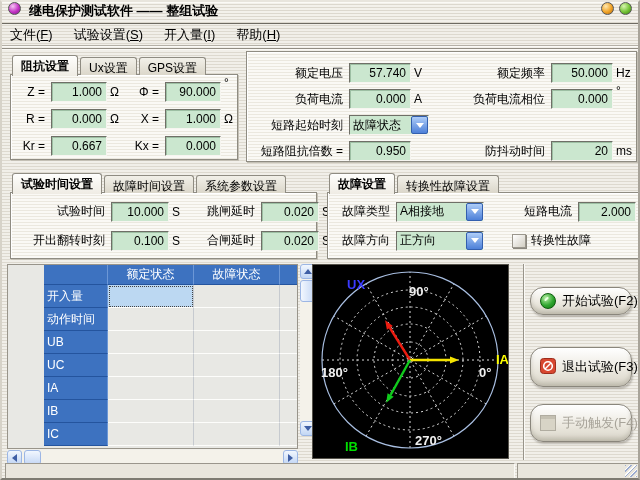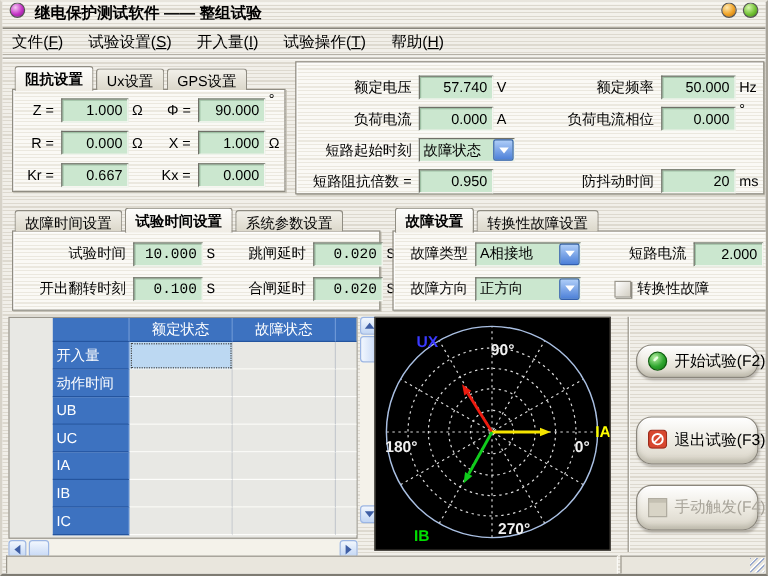--- a/index.html
+++ b/index.html
@@ -62,21 +62,21 @@
     grid-auto-rows:27px; align-items:center; padding:3px 0 0 6px; }
 
   #panel-source { left:244px; top:49px; width:391px; height:111px;
     display:grid; grid-template-columns:102px 62px 22px 118px 62px 24px;
     grid-auto-rows:26px; align-items:center; padding-top:8px; }
 
   #panel-time { left:8px; top:170px; width:307px; height:87px; }
   #panel-time .tabstrip { left:2px; top:0; }
   #panel-time .panel-body { left:0; top:20px; width:307px; height:67px;
     display:grid; grid-template-columns:92px 58px 18px 74px 58px 16px;
-    grid-auto-rows:29px; align-items:center; padding:4px 0 0 8px;font-family:Liberation Mono, monospace; }
+    grid-auto-rows:29px; align-items:center; padding:4px 0 0 8px; }
 
   #panel-fault { left:325px; top:170px; width:310px; height:87px; }
   #panel-fault .tabstrip { left:2px; top:0; }
   #panel-fault .panel-body { left:0; top:20px; width:324px; height:67px;
     display:grid; grid-template-columns:58px 88px 28px 66px 58px 16px;
     grid-auto-rows:29px; align-items:center; padding:4px 0 0 10px; }
   .cb-group { grid-column:4/7; display:flex; align-items:center; gap:5px; }
   .checkbox { width:14px; height:14px; background:linear-gradient(135deg,#ffffff,#d2cec2);
     border:1px solid #9a968c; box-shadow:1px 1px 0 #8a877e; }
 
@@ -147,21 +147,20 @@
     <span class="orb orb-app"></span>
     <span class="title">继电保护测试软件 —— 整组试验</span>
     <span class="orb orb-min"></span>
     <span class="orb orb-close"></span>
   </div>
 
   <div class="menubar">
     <span class="menu-item"><span>文件(</span><span class="u">F</span><span>)</span></span>
     <span class="menu-item"><span>试验设置(</span><span class="u">S</span><span>)</span></span>
     <span class="menu-item"><span>开入量(</span><span class="u">I</span><span>)</span></span>
-    <span class="menu-item"><span>试验操作(</span><span class="u">T</span><span>)</span></span>
     <span class="menu-item"><span>帮助(</span><span class="u">H</span><span>)</span></span>
   </div>
   <div class="menu-divider"></div>
 
   <div id="panel-impedance" style="position:absolute;">
     <div class="tabstrip">
       <span class="tab active">阻抗设置</span>
       <span class="tab">Ux设置</span>
       <span class="tab">GPS设置</span>
     </div>
@@ -212,22 +211,22 @@
 
     <span class="lbl" style="grid-row:4;grid-column:1">短路阻抗倍数 =</span>
     <span class="fld" style="grid-row:4;grid-column:2">0.950</span>
     <span class="lbl" style="grid-row:4;grid-column:4">防抖动时间</span>
     <span class="fld" style="grid-row:4;grid-column:5">20</span>
     <span class="unit" style="grid-row:4;grid-column:6">ms</span>
   </div>
 
   <div id="panel-time" style="position:absolute;">
     <div class="tabstrip">
+      <span class="tab active">试验时间设置</span>
       <span class="tab">故障时间设置</span>
-      <span class="tab active">试验时间设置</span>
       <span class="tab">系统参数设置</span>
     </div>
     <div class="panel-body">
       <span class="lbl">试验时间</span>
       <span class="fld">10.000</span>
       <span class="unit">S</span>
       <span class="lbl">跳闸延时</span>
       <span class="fld">0.020</span>
       <span class="unit">S</span>
       <span class="lbl">开出翻转时刻</span>

